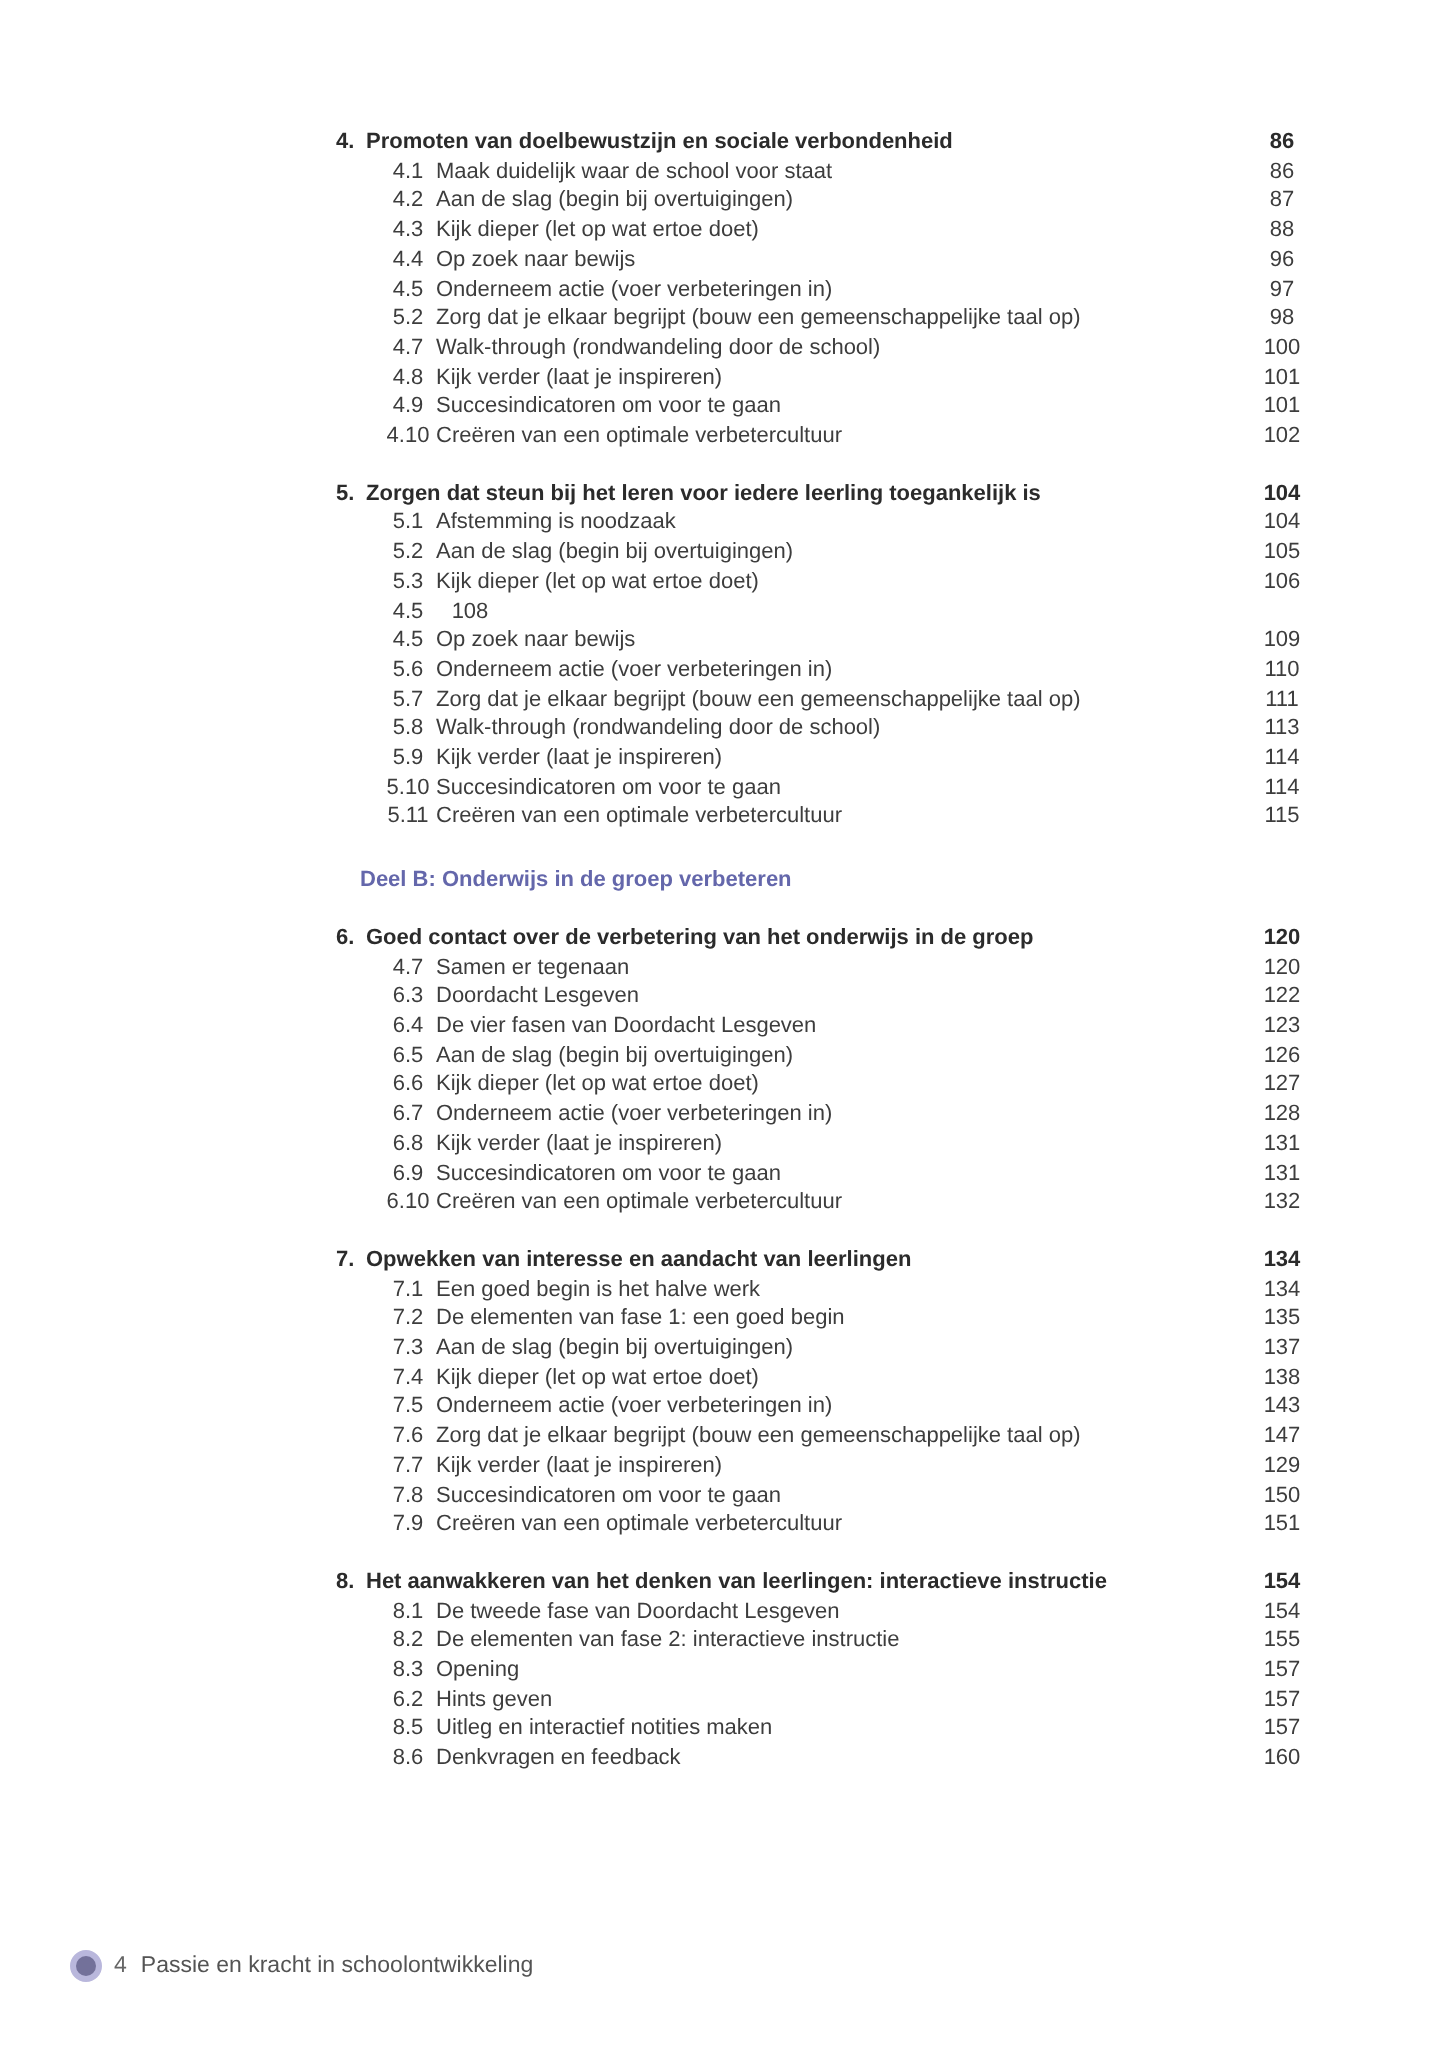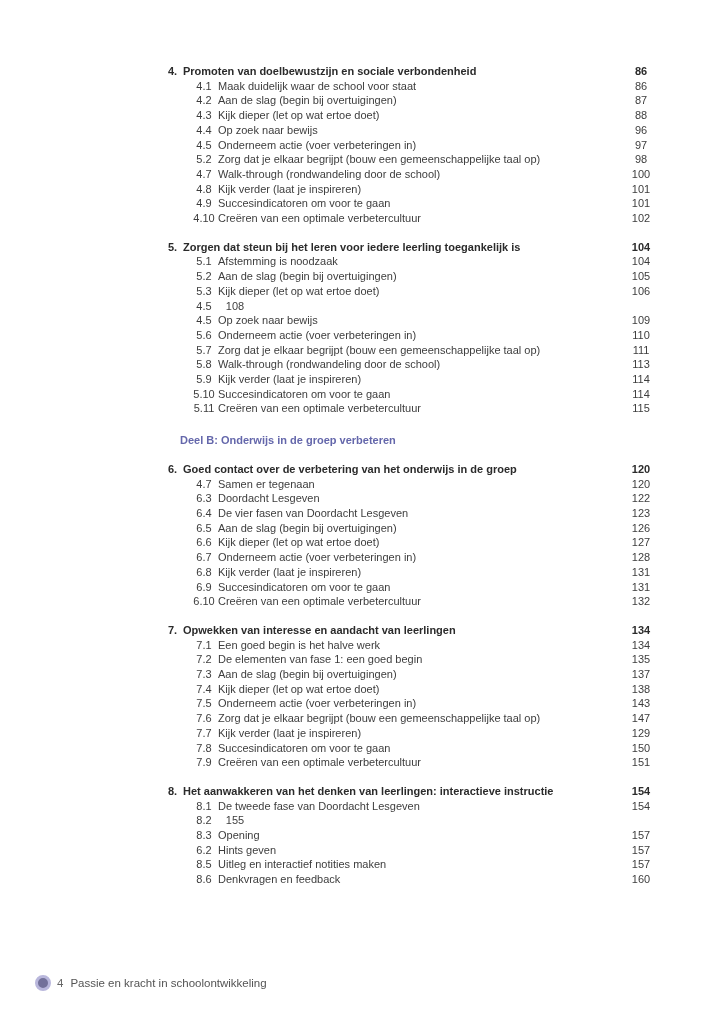--- a/index.html
+++ b/index.html
@@ -301,20 +301,21 @@
         <span class="title">Het aanwakkeren van het denken van leerlingen: interactieve instructie</span>
         <span class="page">154</span>
       </div>
       <div class="row entry">
         <span class="inum">8.1</span>
         <span class="title">De tweede fase van Doordacht Lesgeven</span>
         <span class="page">154</span>
       </div>
       <div class="row entry">
         <span class="inum">8.2</span>
+        <span class="title">De elementen van fase 2: interactieve instructie</span>
         <span class="page">155</span>
       </div>
       <div class="row entry">
         <span class="inum">8.3</span>
         <span class="title">Opening</span>
         <span class="page">157</span>
       </div>
       <div class="row entry">
         <span class="inum">6.2</span>
         <span class="title">Hints geven</span>

